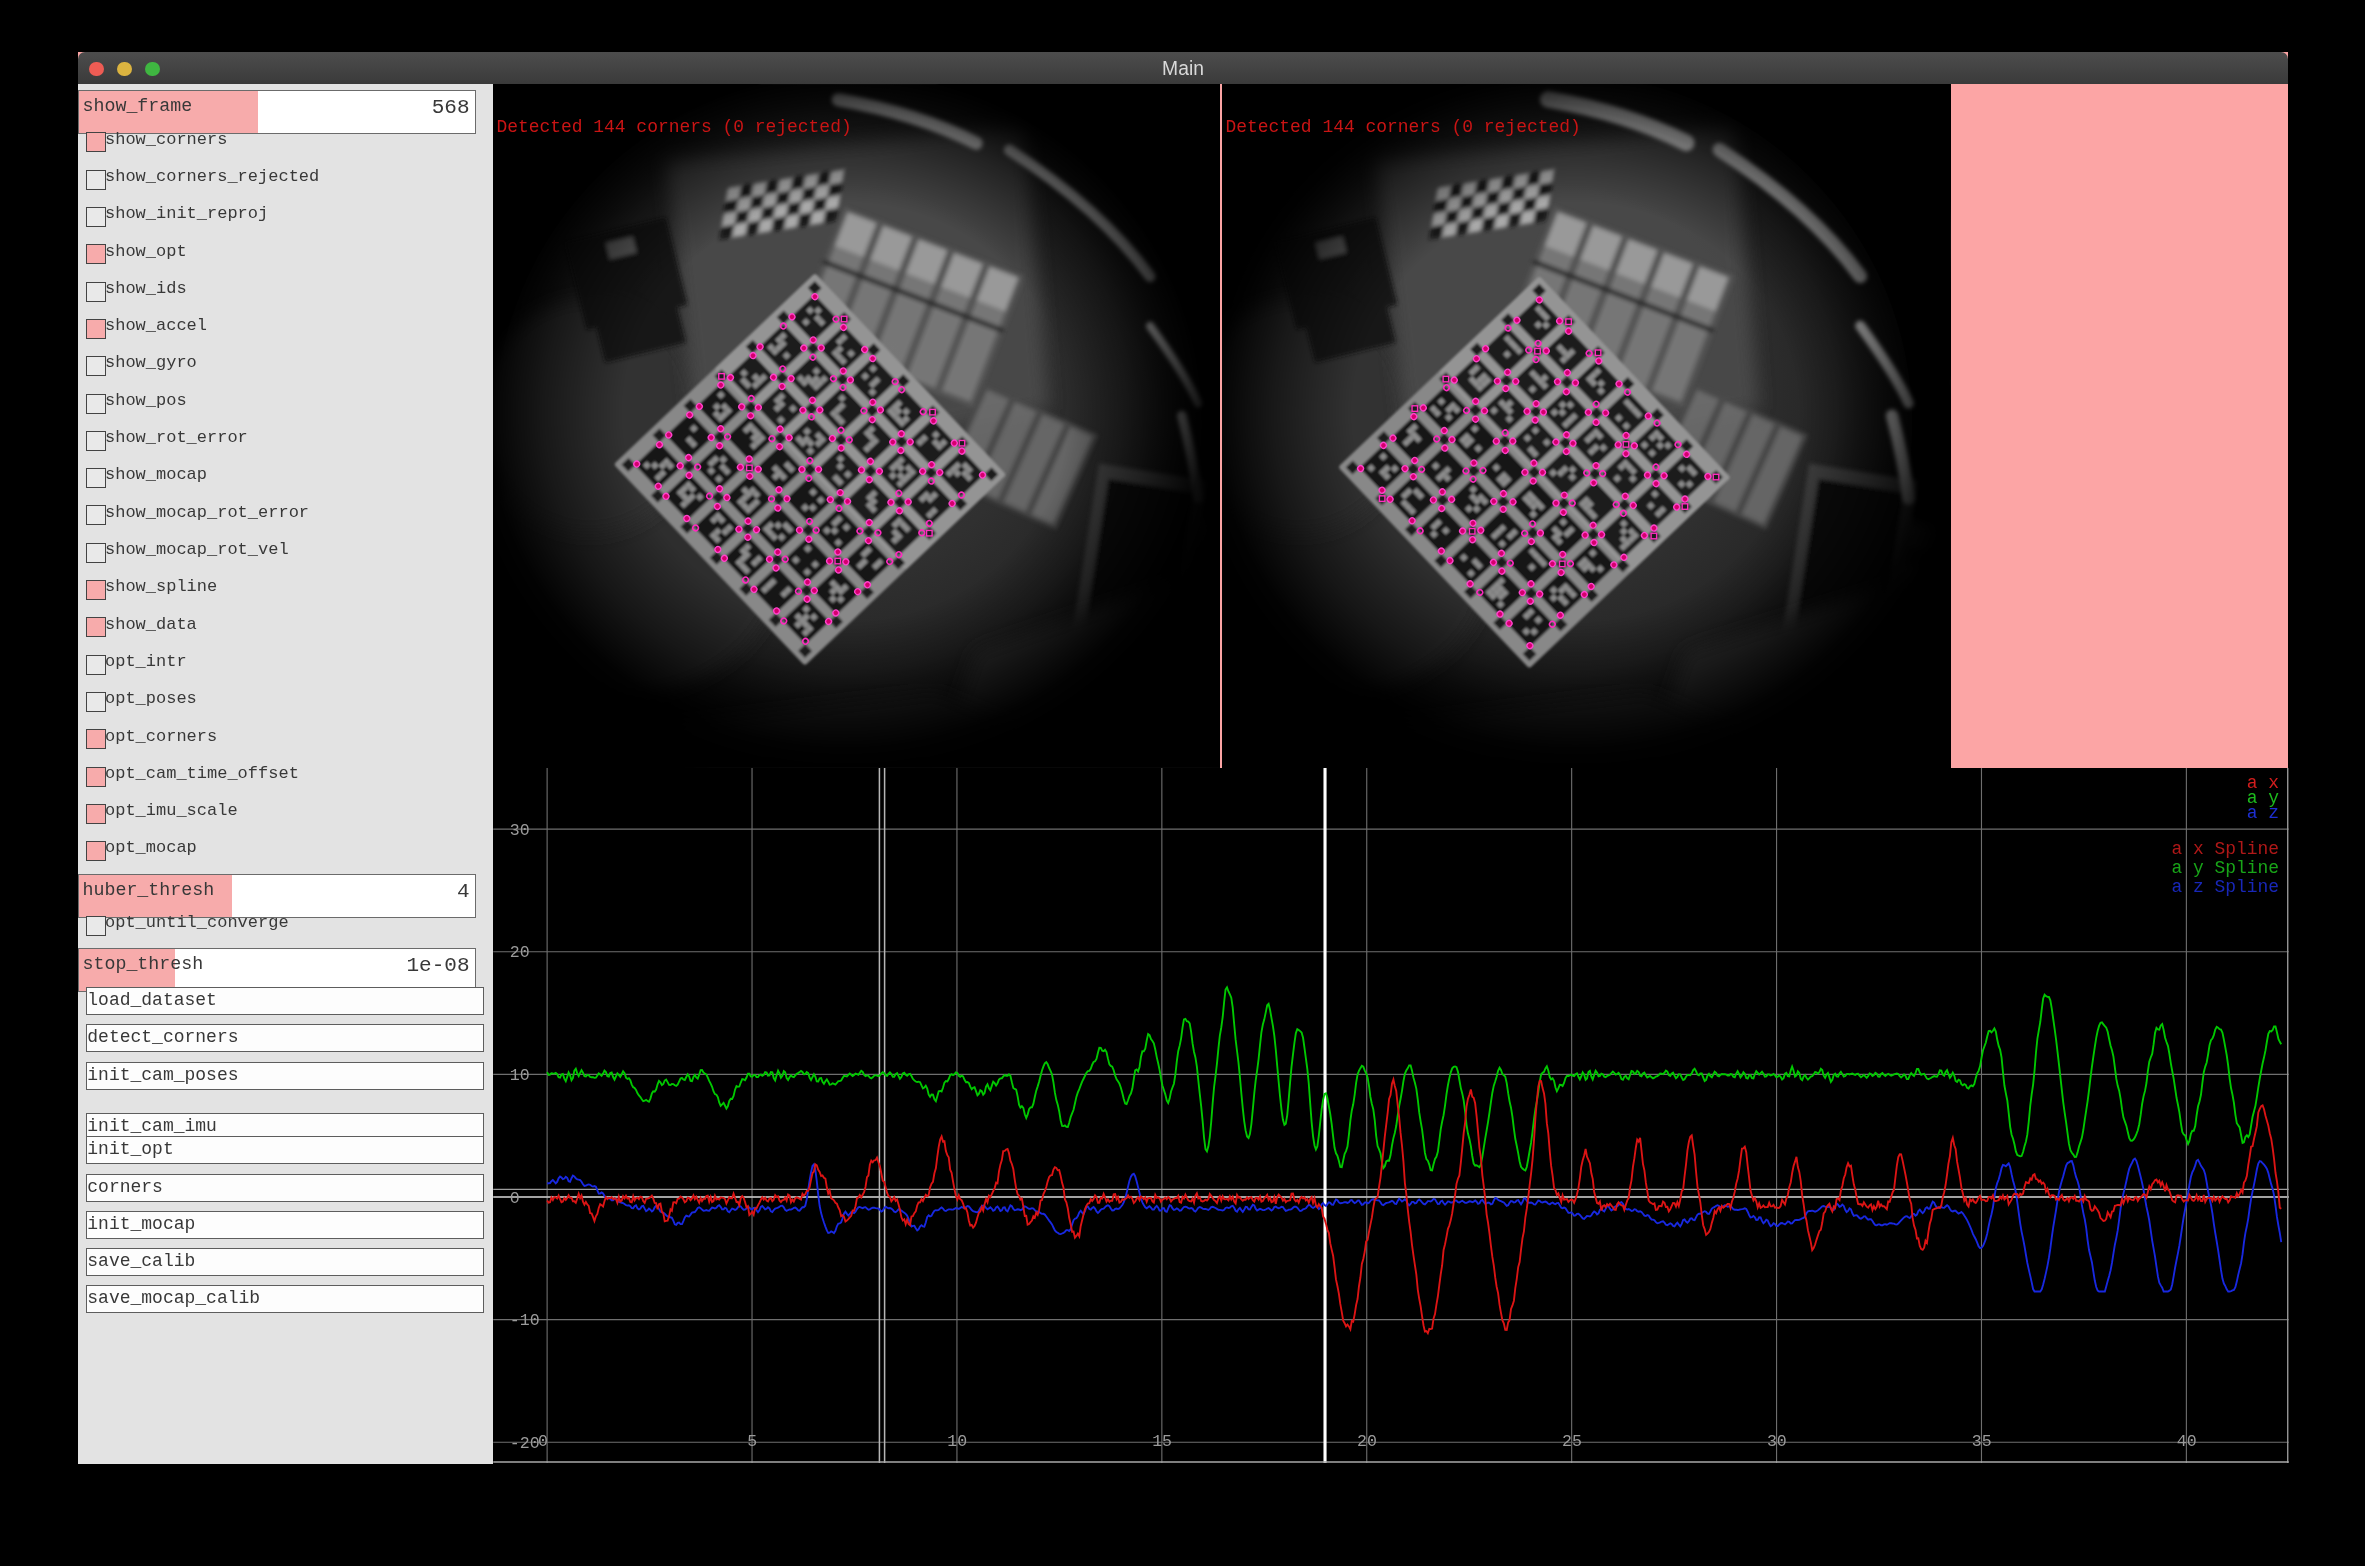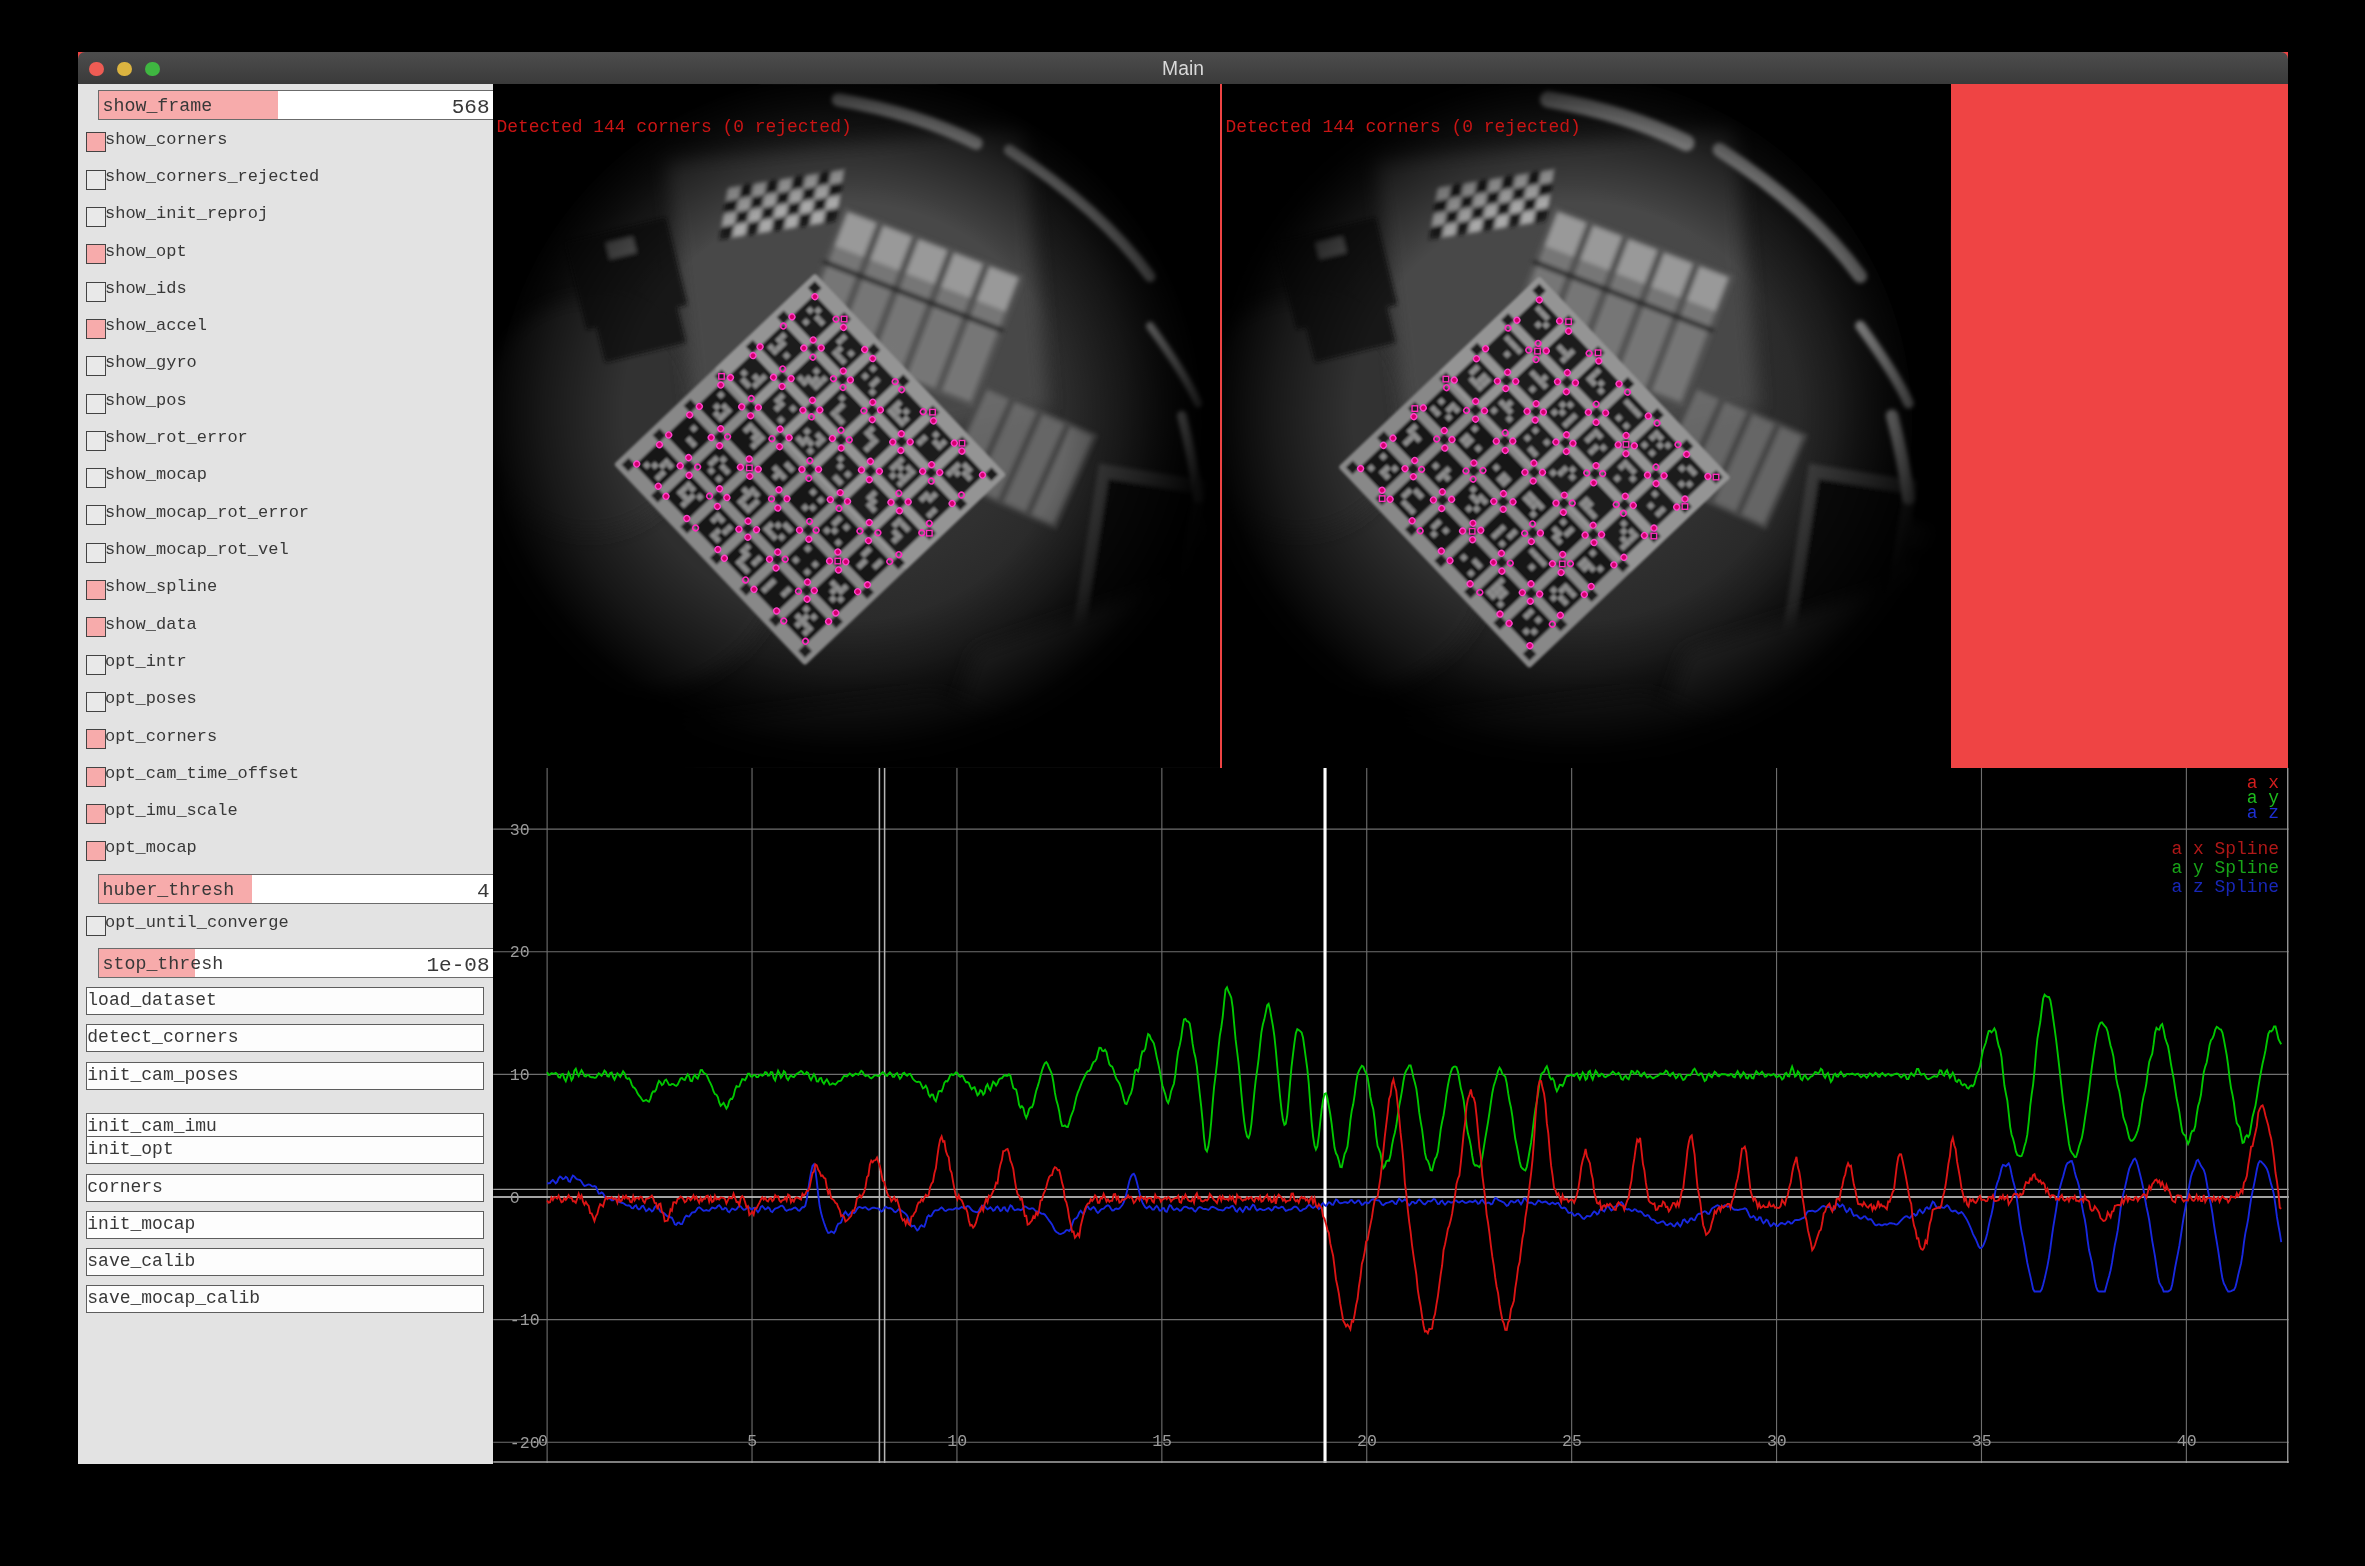--- a/index.html
+++ b/index.html
@@ -1,22 +1,22 @@
 <!DOCTYPE html>
 <html style="font-size:11px"><head><meta charset="utf-8"><style>
 html,body{margin:0;padding:0;background:#000;width:2366px;height:1567px;overflow:hidden}
-#win{position:absolute;left:78px;top:52px;width:2210px;height:1411px;background:#ef4444}
+#win{position:absolute;left:78px;top:52px;width:2210px;height:1411px;background:#fca5a5}
 #tbar{position:absolute;left:0;top:0;width:100%;height:32px;border-radius:7px 7px 0 0;
  background:linear-gradient(#4d4d4d,#3a3a3a);}
 #tbar .t{position:absolute;left:0;right:0;top:6.2px;text-align:center;color:#d9d9d9;
  font:19.3px "Liberation Sans",sans-serif}
 .tl{position:absolute;top:9.7px;width:14.5px;height:14.5px;border-radius:50%}
 #panel{position:absolute;left:0;top:32px;width:415px;height:1380px;background:#e3e3e3;
  font-family:"Liberation Mono",monospace}
-.sl{position:absolute;left:20px;width:398px;height:30px;background:#fff;border:1.4px solid #6b6b6b;
+.sl{position:absolute;left:0;width:398px;height:44px;background:#fff;border:1.4px solid #6b6b6b;
  box-sizing:border-box;overflow:hidden}
 .slf{position:absolute;left:0;top:0;height:100%;background:#f7abab}
 .slt{position:absolute;left:3.5px;top:4.8px;font-size:18.3px;color:#383838}
 .slv{position:absolute;right:5.5px;top:4.8px;font-size:21px;color:#383838}
 .cbx{position:absolute;left:8.3px;width:20px;height:20px;background:#e9e9e9;border:1.7px solid #434343;box-sizing:border-box}
 .cbx.on{background:#f7abab}
 .cbl{position:absolute;left:27px;font-size:17px;color:#383838}
 .btn{position:absolute;left:8.3px;width:398px;height:28px;background:#fdfdfd;border:1.4px solid #5d5d5d;
  box-sizing:border-box;text-align:left;font-size:18px;color:#383838;line-height:25px}
 #cam1{position:absolute;left:415px;top:32px;width:727px;height:685px}

